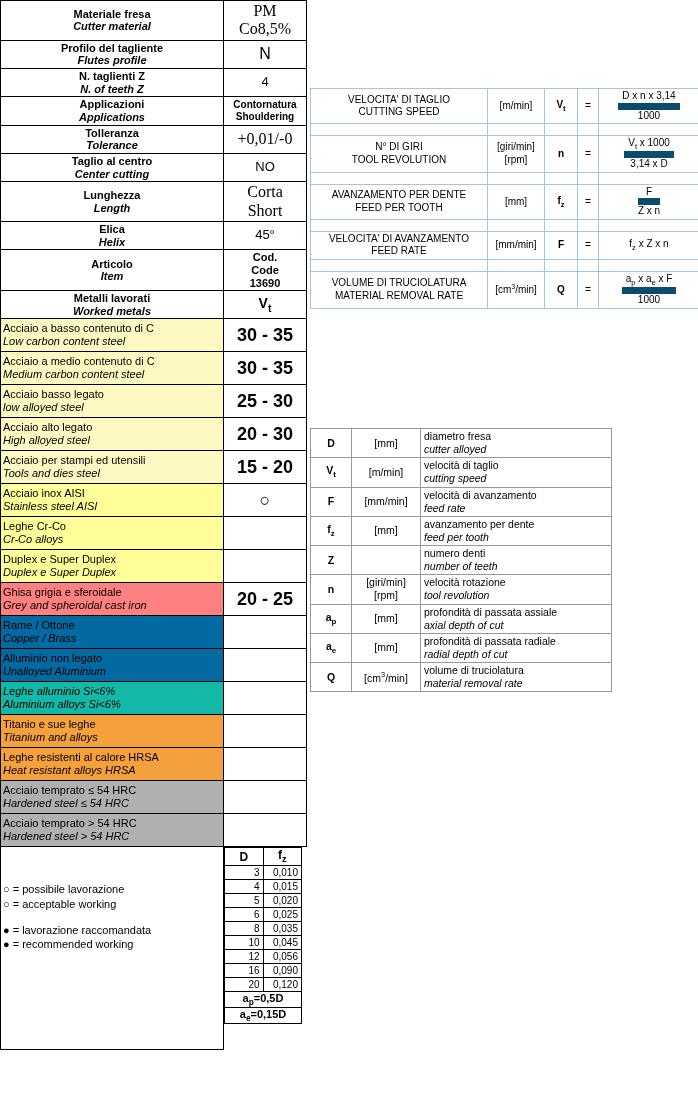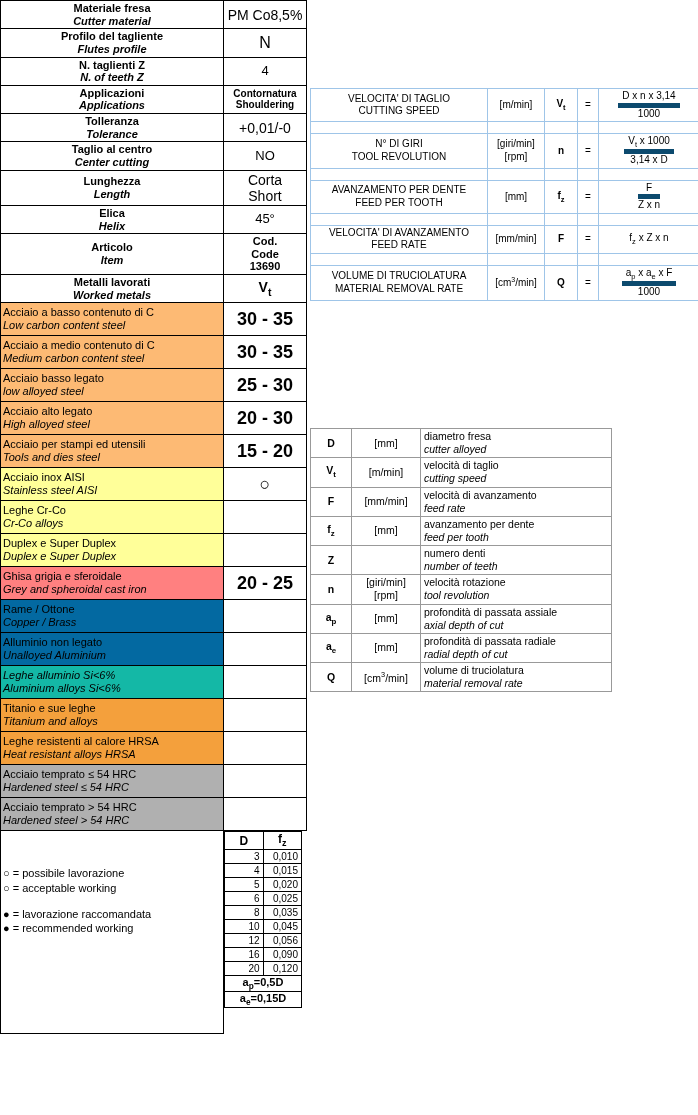--- a/index.html
+++ b/index.html
@@ -34,35 +34,35 @@
   .lbl .it{font-style:italic;}
   .val{
     width:78px;
     text-align:center;
     font-weight:bold;
     line-height:1.15;
   }
   .val.small{font-weight:bold;font-size:10px;}
   .val.big{font-size:16px;font-weight:normal;}
   .val.med{font-size:13px;font-weight:normal;}
-  .val.norm{font-weight:normal;font-size:14px;}
+  .val.norm{font-weight:normal;font-size:16px;font-family:Liberation Serif, serif;}
 
   
   .mat{
     text-align:left;
     font-weight:normal;
     line-height:1.2;
     padding-left:3px;
     height:30px;
   }
   .mat .it{font-style:italic;}
   .matval{
     text-align:center;font-weight:bold;font-size:18px;
   }
-  .c-blue{background:#fdba74;}
+  .c-blue{background:#fef9c3;}
   .c-yellow{background:#ffff99;}
   .c-red{background:#ff8080;}
   .c-green{background:#0369a1;}
   .c-green2{background:#14b8a6;}
   .c-orange{background:#f4a03c;}
   .c-grey{background:#b0b0b0;}
 
   .legend{
     text-align:left;font-weight:normal;padding-left:3px;line-height:1.3;
   }
@@ -97,21 +97,21 @@
     font-size:10px;
     vertical-align:middle;
     text-align:center;
     line-height:1.25;
   }
   .f-name{width:172px;border-radius:9px;}
   .f-unit{width:52px;font-size:9px;}
   .f-sym{width:28px;font-weight:bold;font-size:11px;}
   .f-eq{width:16px;}
   .f-expr{width:96px;}
-  .frac-top{border-bottom:5px solid #0c4a6e;padding:0 4px;}
+  .frac-top{border-bottom:7px solid #0c4a6e;padding:0 4px;}
   .fracwrap{display:inline-block;text-align:center;}
   .spacer td{border:1px solid #9fc5e8;height:9px;}
 
   
   .syms{
     position:absolute;left:310px;top:428px;width:302px;
     border-collapse:collapse;table-layout:fixed;
   }
   .syms td{
     border:1px solid #999;

